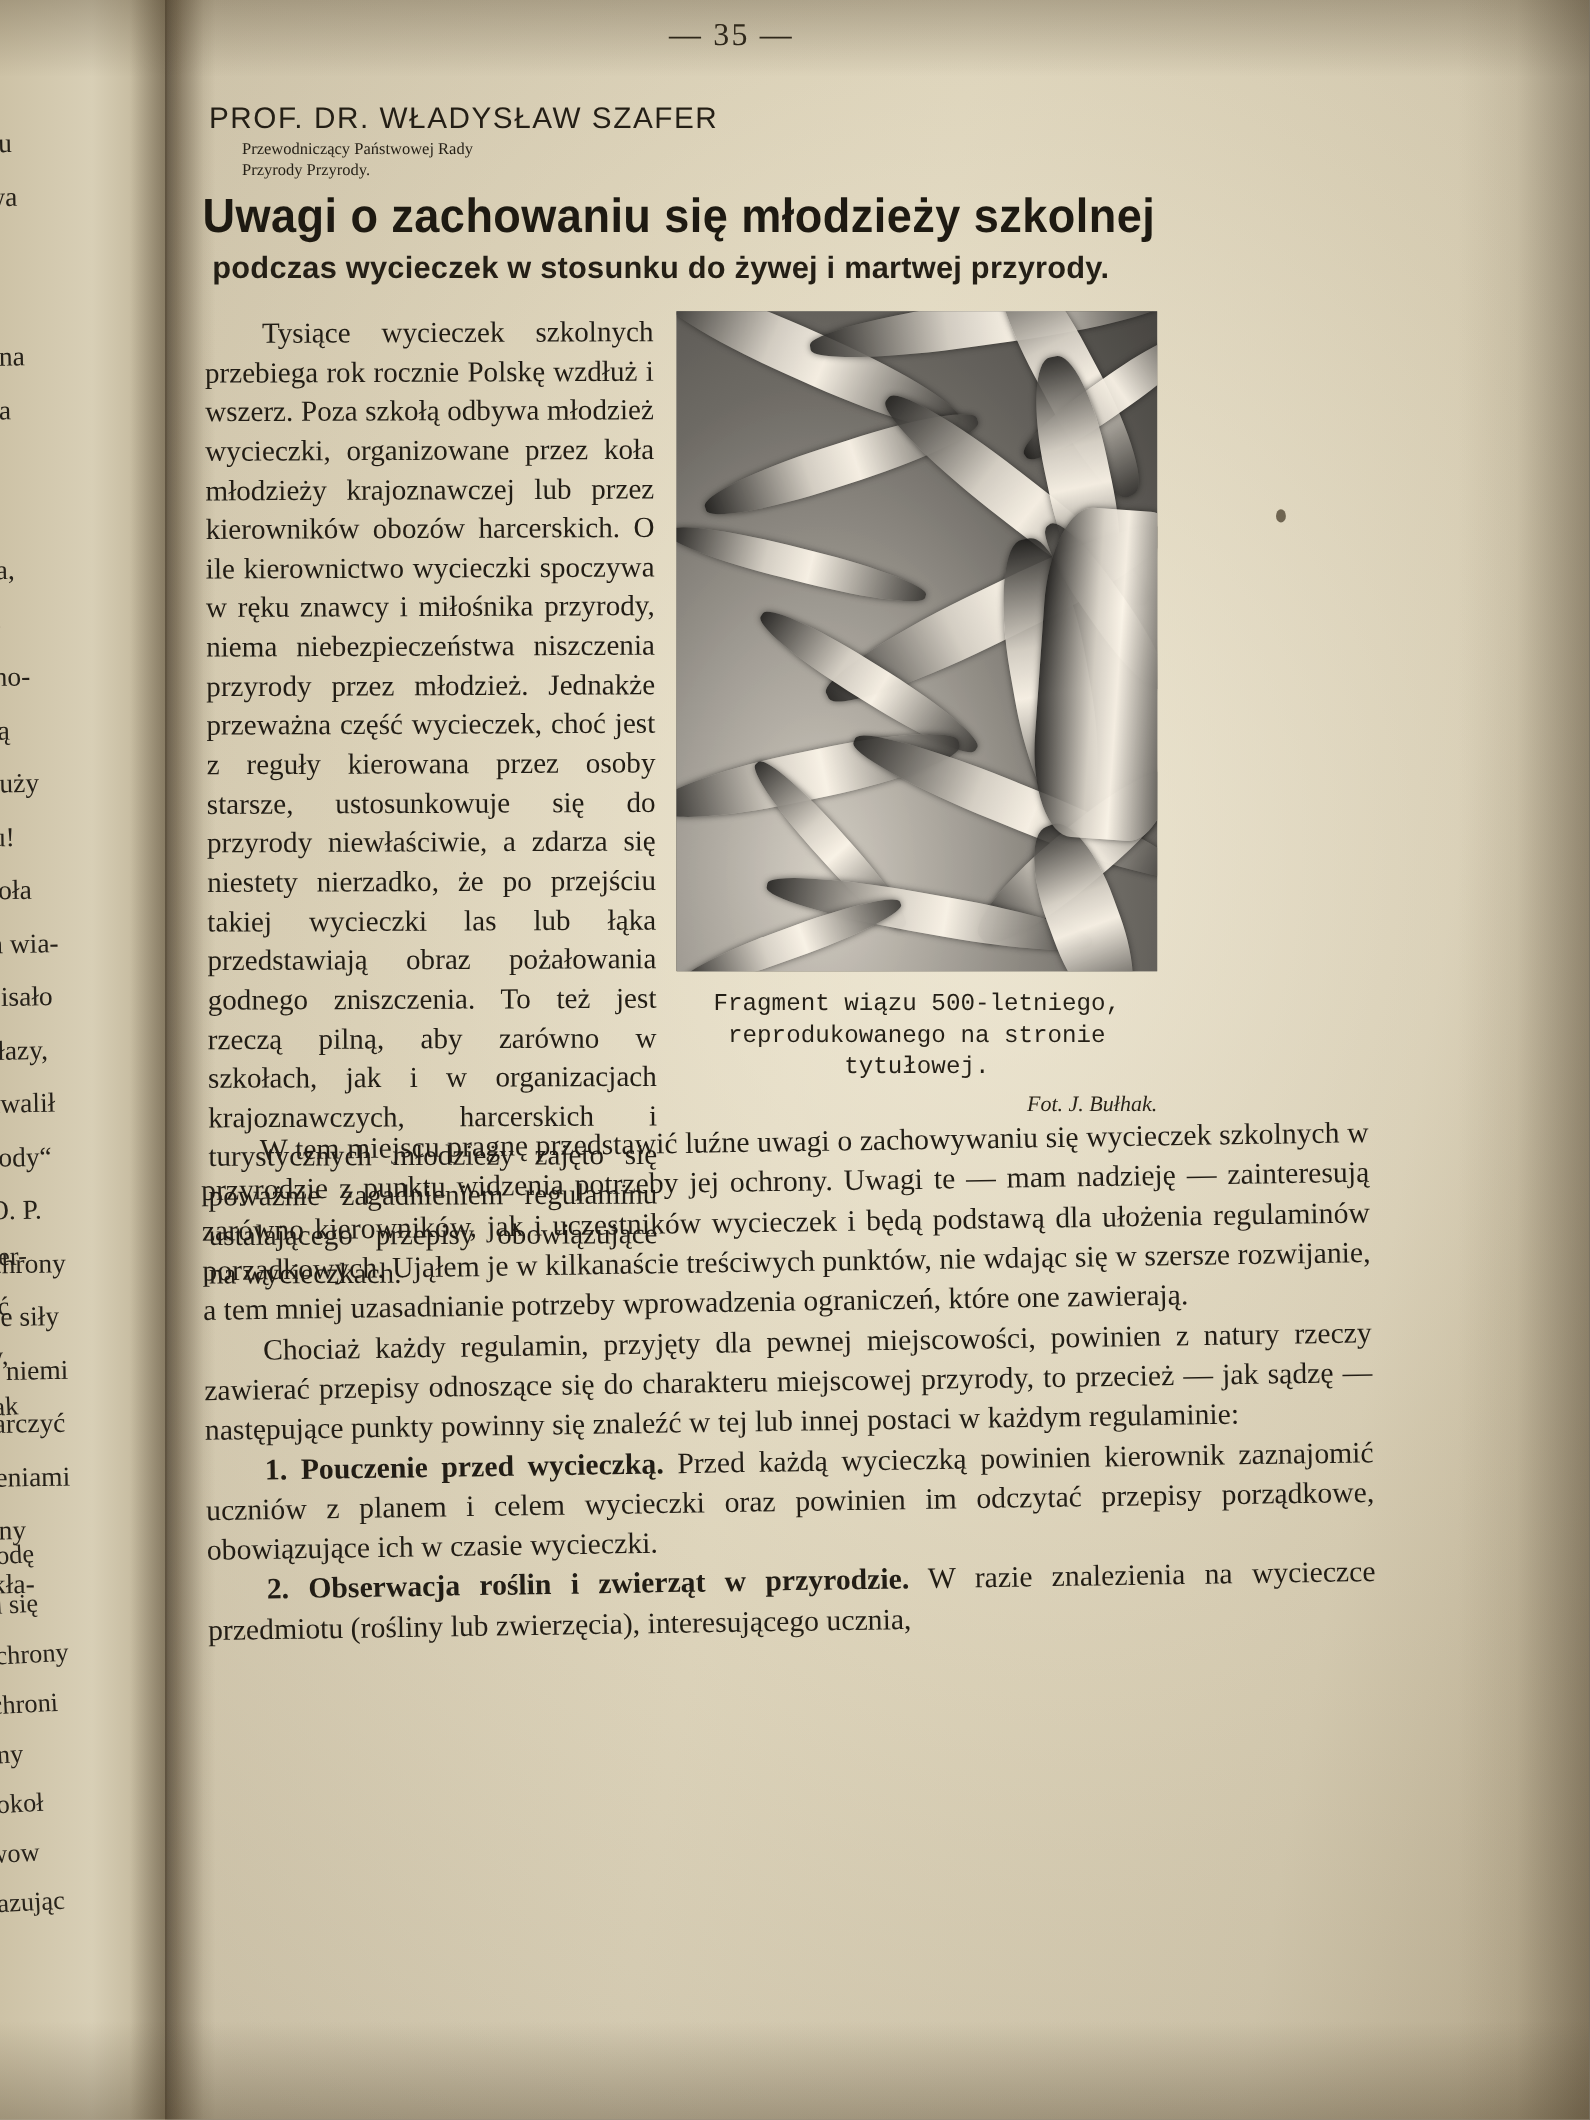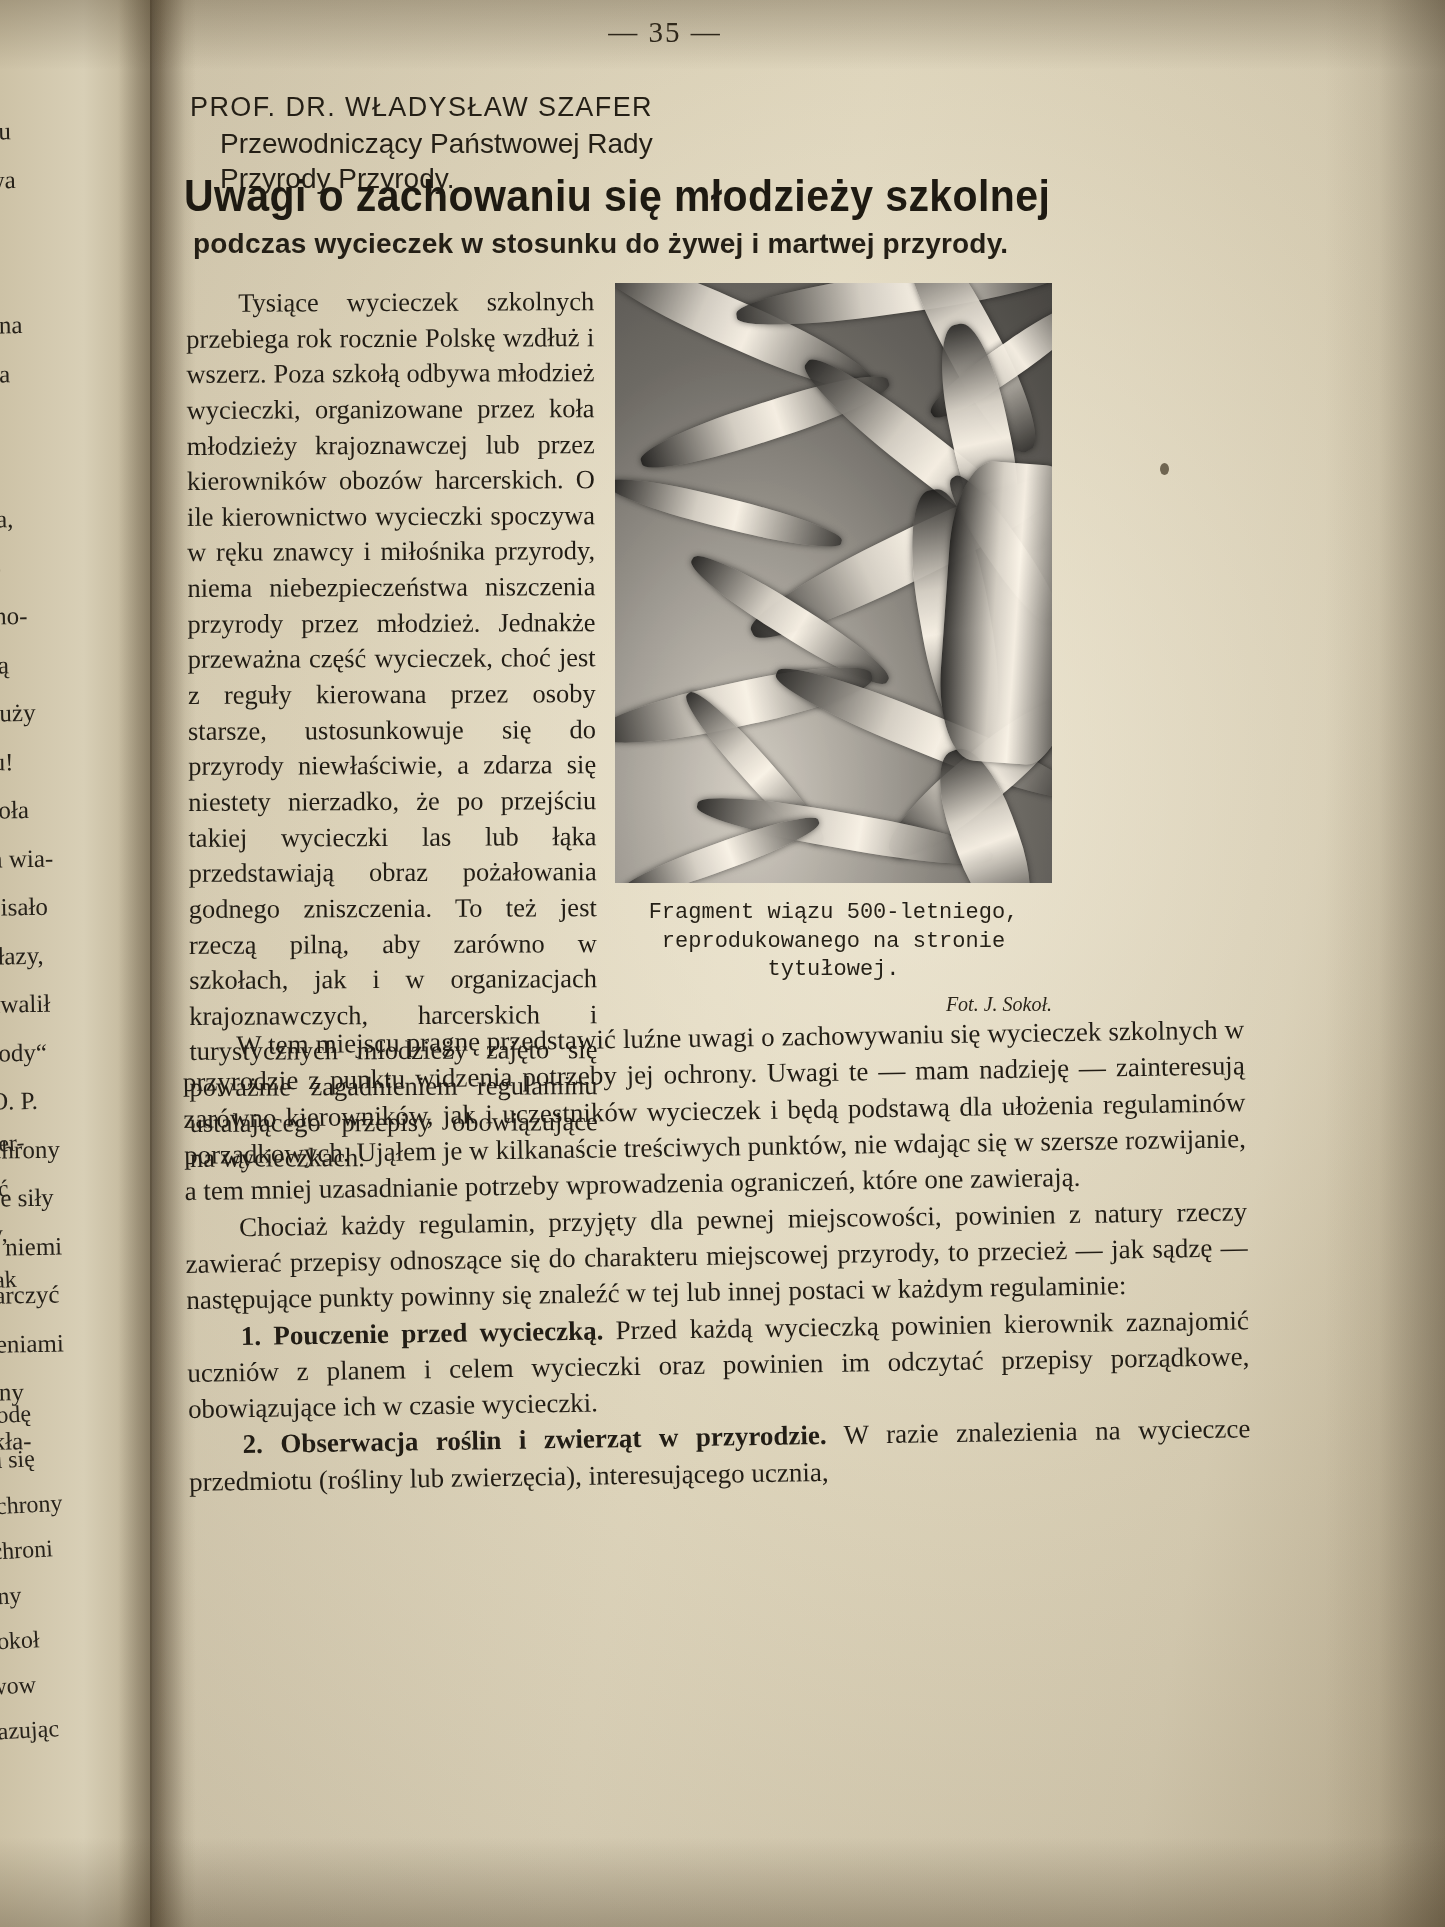--- a/index.html
+++ b/index.html
@@ -117,25 +117,25 @@
     width: 900px;
     color: #241f16;
   }
   .byline .author {
     font-size: 27px;
     letter-spacing: 1.4px;
     font-family: "Liberation Sans", sans-serif;
     font-weight: 500;
   }
   .byline .role {
-    font-size: 28px;
+    font-size: 15px;
     line-height: 1.24;
     margin-left: 30px;
     margin-top: 4px;
-    font-family: Liberation Sans, sans-serif;
+    font-family: Liberation Serif, serif;
   }
 
   .title {
     position: absolute;
     left: 24px;
     top: 172px;
     width: 1070px;
     font-size: 41px;
     font-weight: bold;
     letter-spacing: 0.4px;
@@ -361,21 +361,21 @@
         <div class="branch" style="left:-20px;  top:400px; width:280px; height:44px;  transform:rotate(-12deg);"></div>
         <div class="branch" style="left:150px;  top:430px; width:320px; height:40px;  transform:rotate(22deg);"></div>
         <div class="branch" style="left:40px;   top:470px; width:200px; height:30px;  transform:rotate(48deg);"></div>
         <div class="branch" style="left:250px;  top:470px; width:230px; height:52px;  transform:rotate(-40deg);"></div>
         <div class="branch" style="left:80px;   top:530px; width:300px; height:36px;  transform:rotate(10deg);"></div>
         <div class="branch" style="left:280px;  top:520px; width:180px; height:64px;  transform:rotate(70deg);"></div>
         <div class="branch" style="left:0px;    top:560px; width:210px; height:28px;  transform:rotate(-20deg);"></div>
         <div class="branch" style="left:330px;  top:180px; width:130px; height:300px; transform:rotate(4deg); border-radius:30%;"></div>
       </div>
       <div class="fig-caption">Fragment wiązu 500-letniego, reprodukowanego na stronie tytułowej.</div>
-      <div class="fig-credit">Fot. J. Sokoł.</div>
+      <div class="fig-credit">Fot. J. Bułhak.</div>
     </div>
 
     <div class="col-full">
       <p>W tem miejscu pragnę przedstawić luźne uwagi o zachowywaniu się wycieczek szkolnych w przyrodzie z punktu widzenia potrzeby jej ochrony. Uwagi te — mam nadzieję — zainteresują zarówno kierowników, jak i uczestników wycieczek i będą podstawą dla ułożenia regulaminów porządkowych. Ująłem je w kilkanaście treściwych punktów, nie wdając się w szersze rozwijanie, a tem mniej uzasadnianie potrzeby wprowadzenia ograniczeń, które one zawierają.</p>
       <p>Chociaż każdy regulamin, przyjęty dla pewnej miejscowości, powinien z natury rzeczy zawierać przepisy odnoszące się do charakteru miejscowej przyrody, to przecież — jak sądzę — następujące punkty powinny się znaleźć w tej lub innej postaci w każdym regulaminie:</p>
       <p>
         <b>1. Pouczenie przed wycieczką.</b><span> Przed każdą wycieczką powinien kierownik zaznajomić uczniów z planem i celem wycieczki oraz powinien im odczytać przepisy porządkowe, obowiązujące ich w czasie wycieczki.</span>
       </p>
       <p>
         <b>2. Obserwacja roślin i zwierząt w przyrodzie.</b><span> W razie znalezienia na wycieczce przedmiotu (rośliny lub zwierzęcia), interesującego ucznia,</span>

